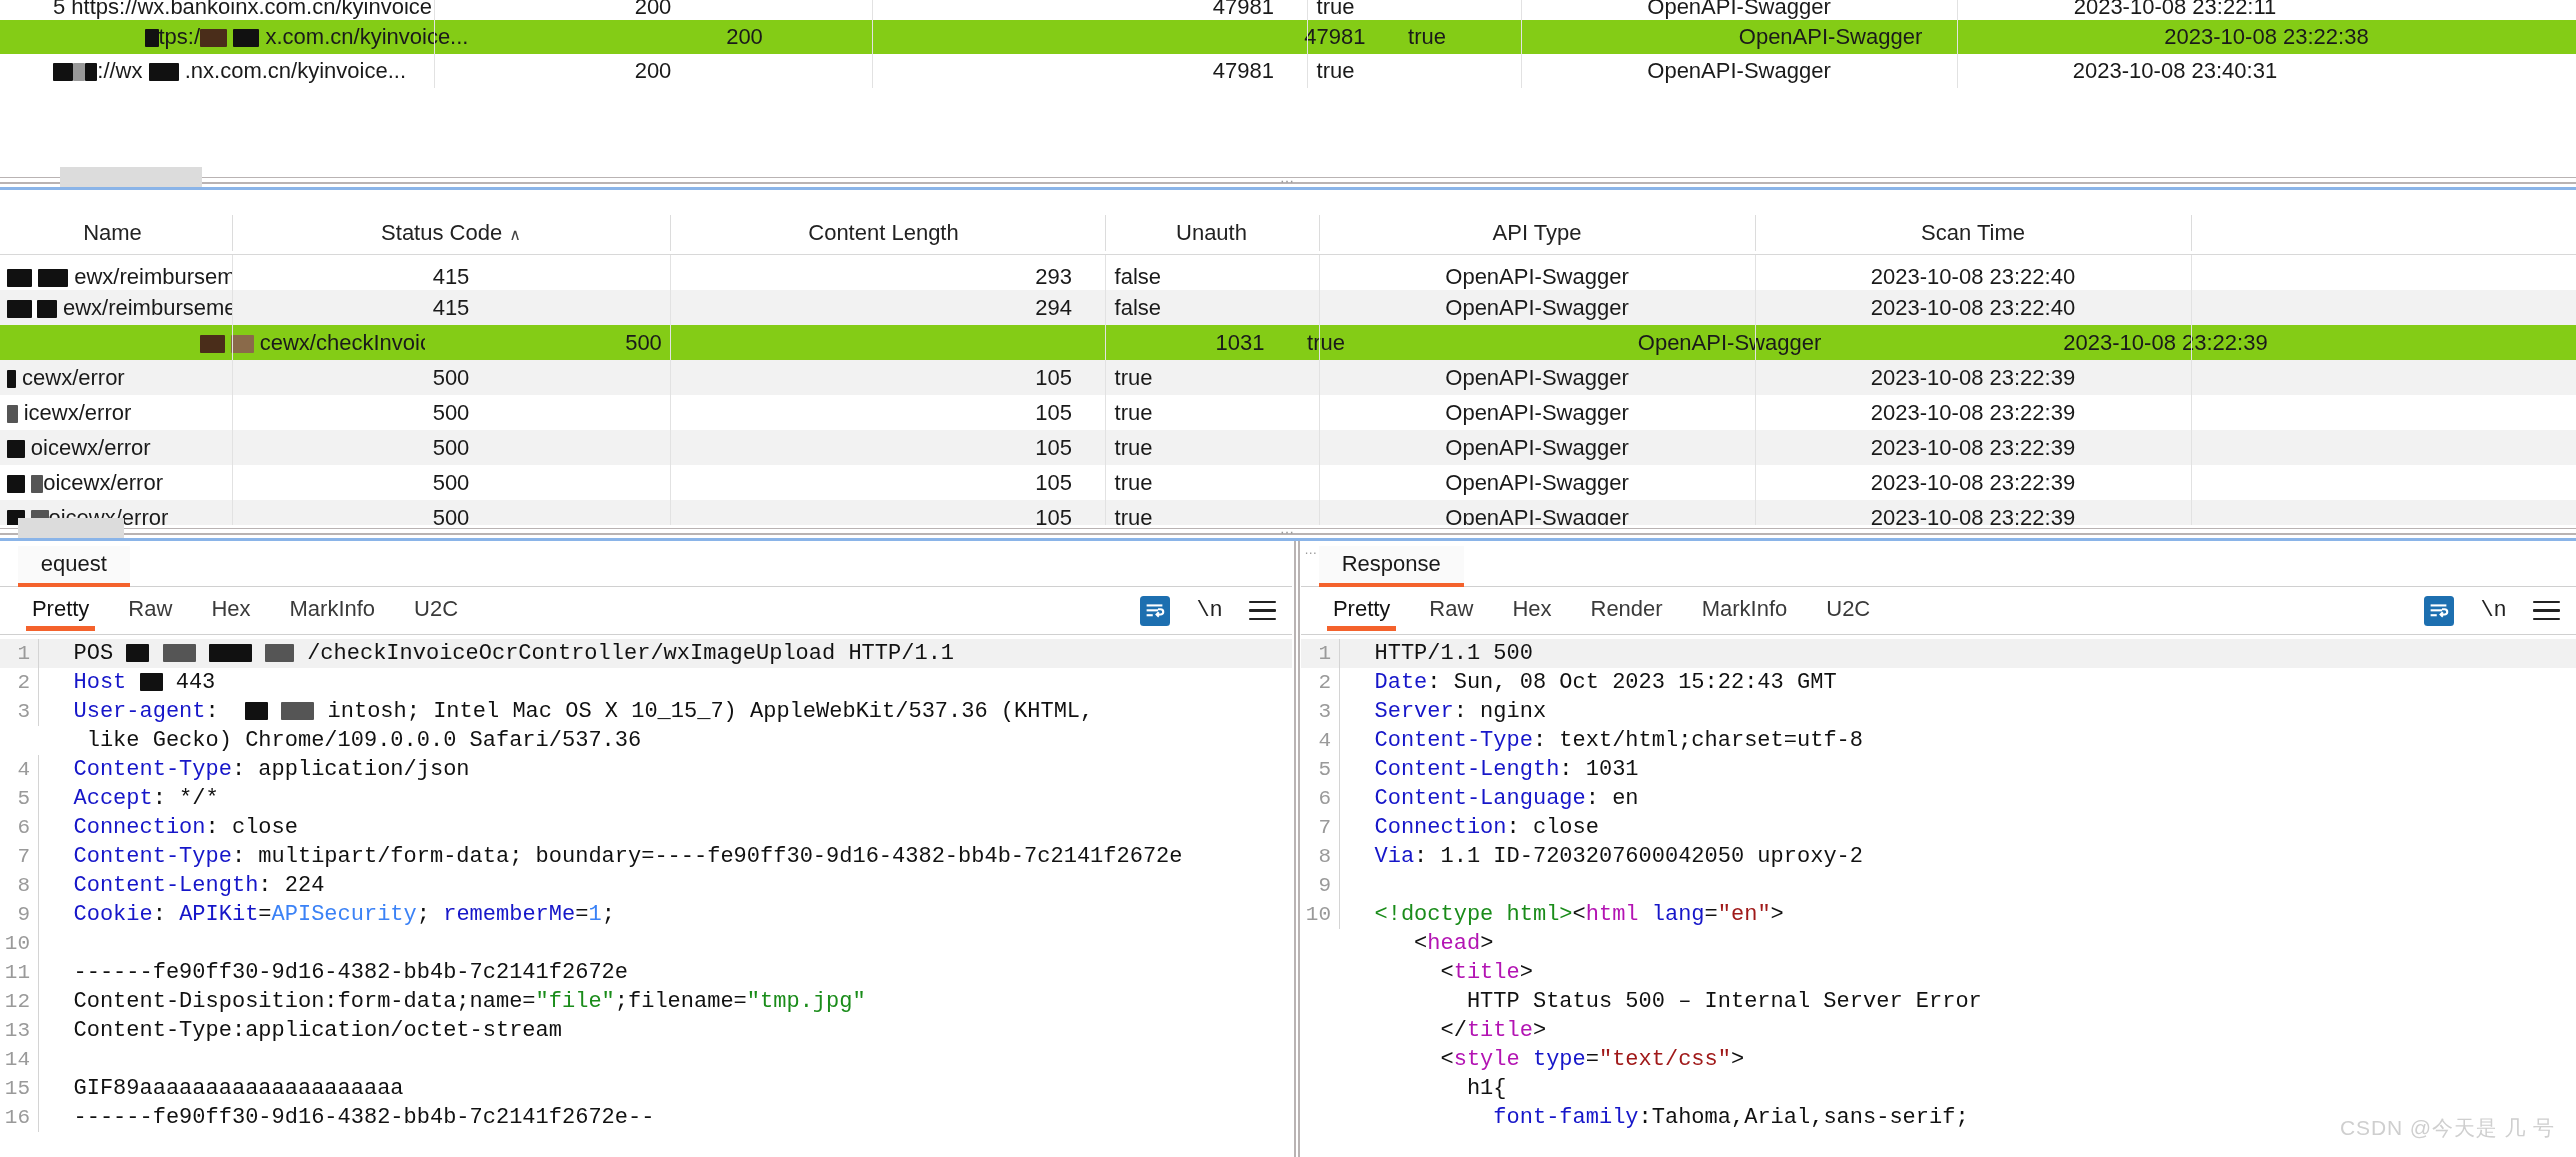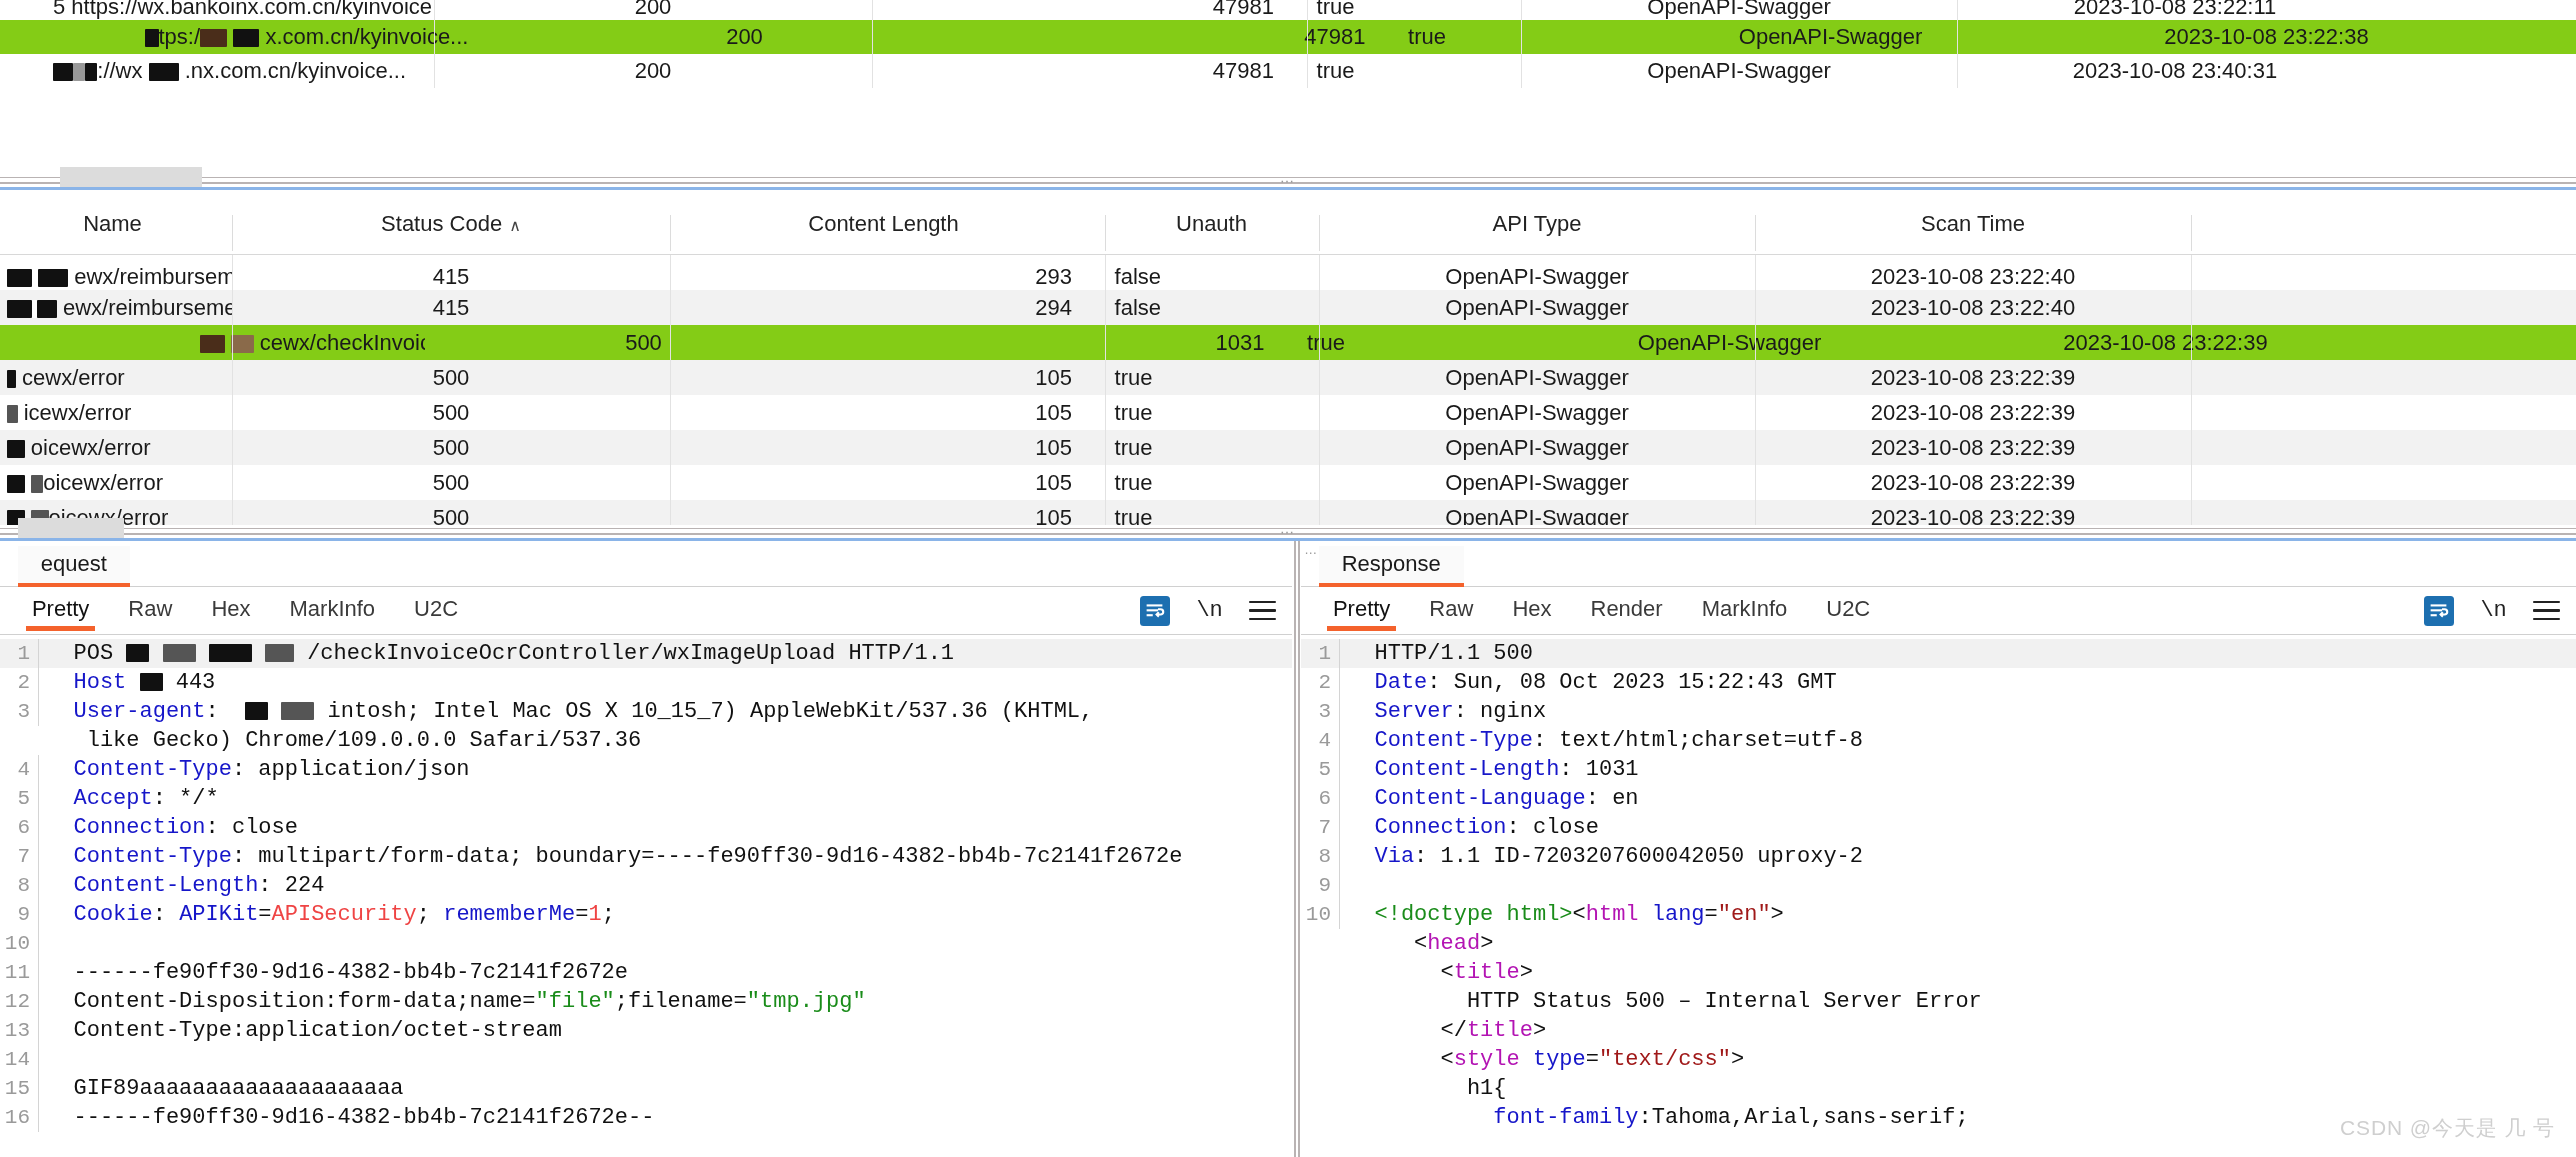--- a/index.html
+++ b/index.html
@@ -61,21 +61,21 @@
     background:#dcdcdc;
   }
   .splitter-h .dots {
     position:absolute; left:50%; transform:translateX(-50%); top:2.7px;
     color:#999; font-size:14px; letter-spacing:1.8px; line-height:8.9px;
   }
 
   
   .main-table { position:absolute; left:0; top:211px; width:2576px; }
   .thead {
-    display:flex; height:44px; align-items:flex-start;
+    display:flex; height:44px; align-items:center;
     font-size:22px; color:#222; background:#fff;
     border-bottom:0.9px solid #d8d8d8;
     position:relative;
   }
   .thead .cell { text-align:center; padding:0; }
   .th-sep { position:absolute; top:3.5px; bottom:3.5px; width:0.9px; background:#dcdcdc; }
   .sort-caret { font-size:16px; margin-left:7px; color:#444; }
 
   .tbody .trow { height:35px; border-bottom:none; }
 
@@ -153,21 +153,21 @@
   .ln.hl { background:#f1f1f1; }
   .ln .num {
     width:39px; min-width:39px; text-align:right; padding-right:8px;
     color:#9a9a9a; font-size:21px;
     border-right:0.9px solid #d4d4d4;
     margin-right:11.5px;
   }
   .ln .txt { white-space:pre;margin-left:23px; }
   .blue { color:#1616c9; }
   .dblue { color:#1616c9; }
-  .red { color:#ef4444; }
+  .red { color:#3b82f6; }
   .green { color:#1a8c1a; }
   .purple { color:#b314b3; }
   .darkred { color:#a01919; }
 
   .watermark {
     position:absolute; right:21px; bottom:16px;
     font-size:21px; color:#cfcfcf;
     font-family:"Liberation Sans", sans-serif;
     letter-spacing:0.9px;
   }

